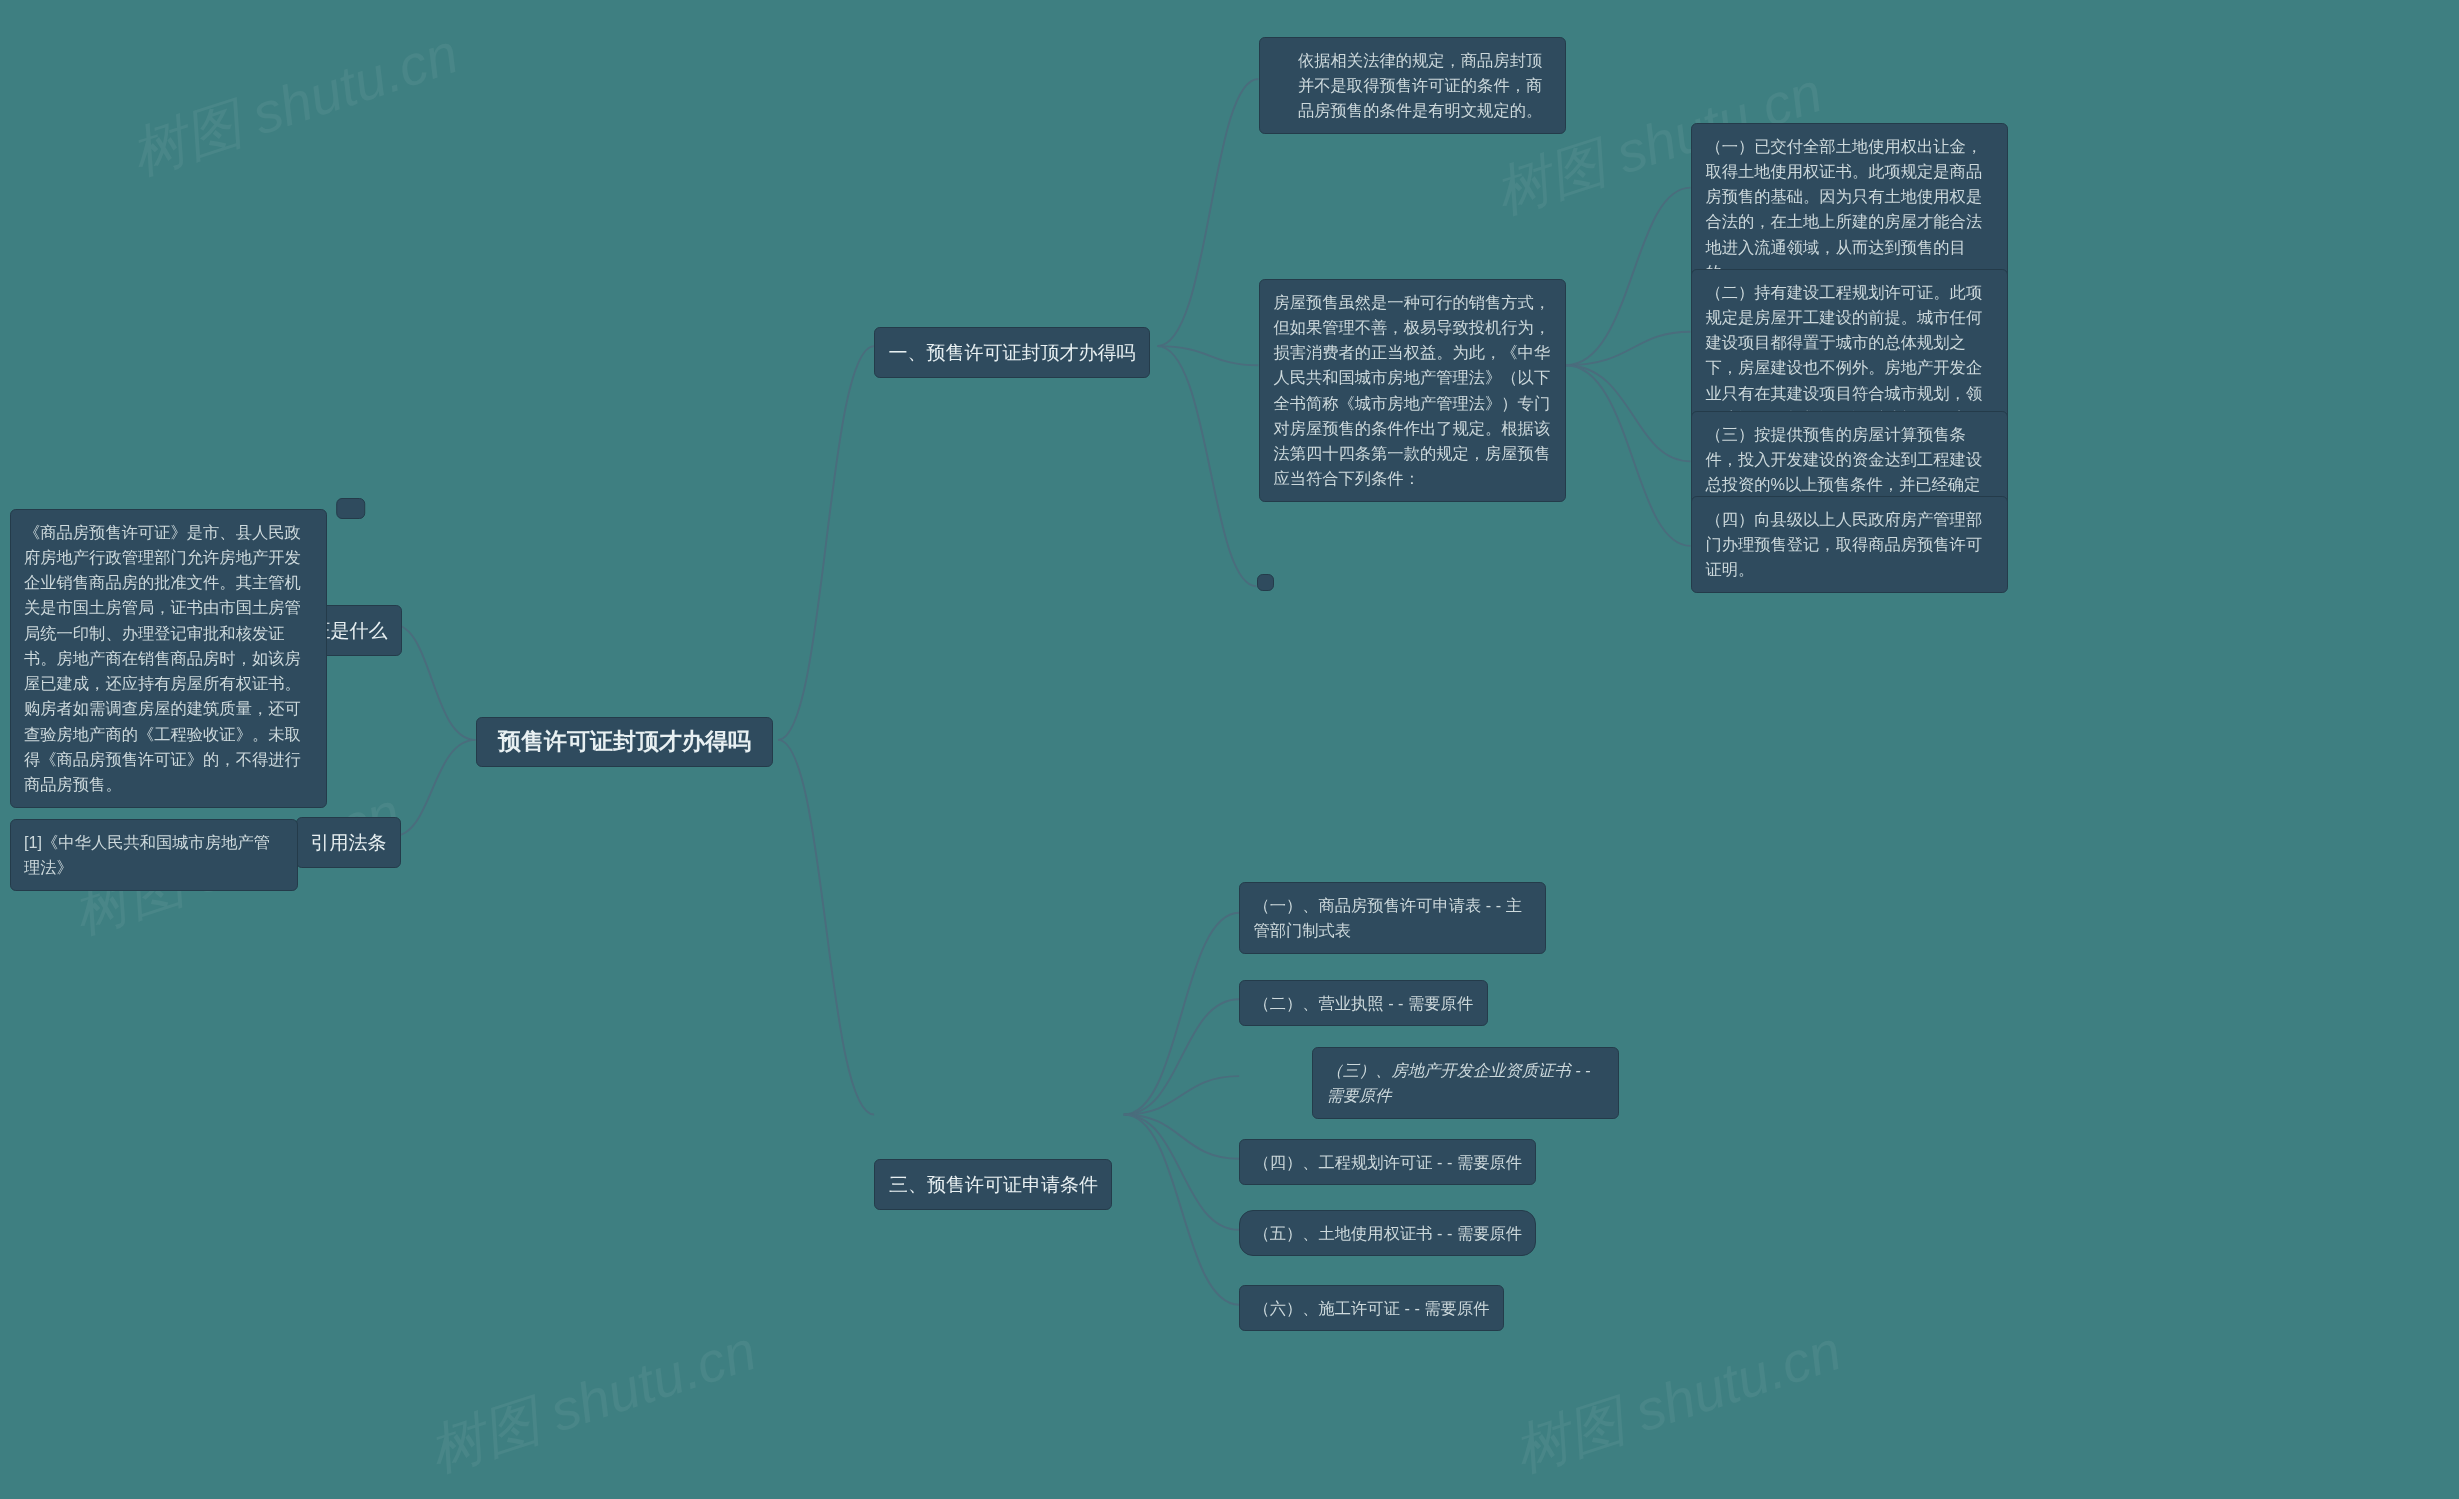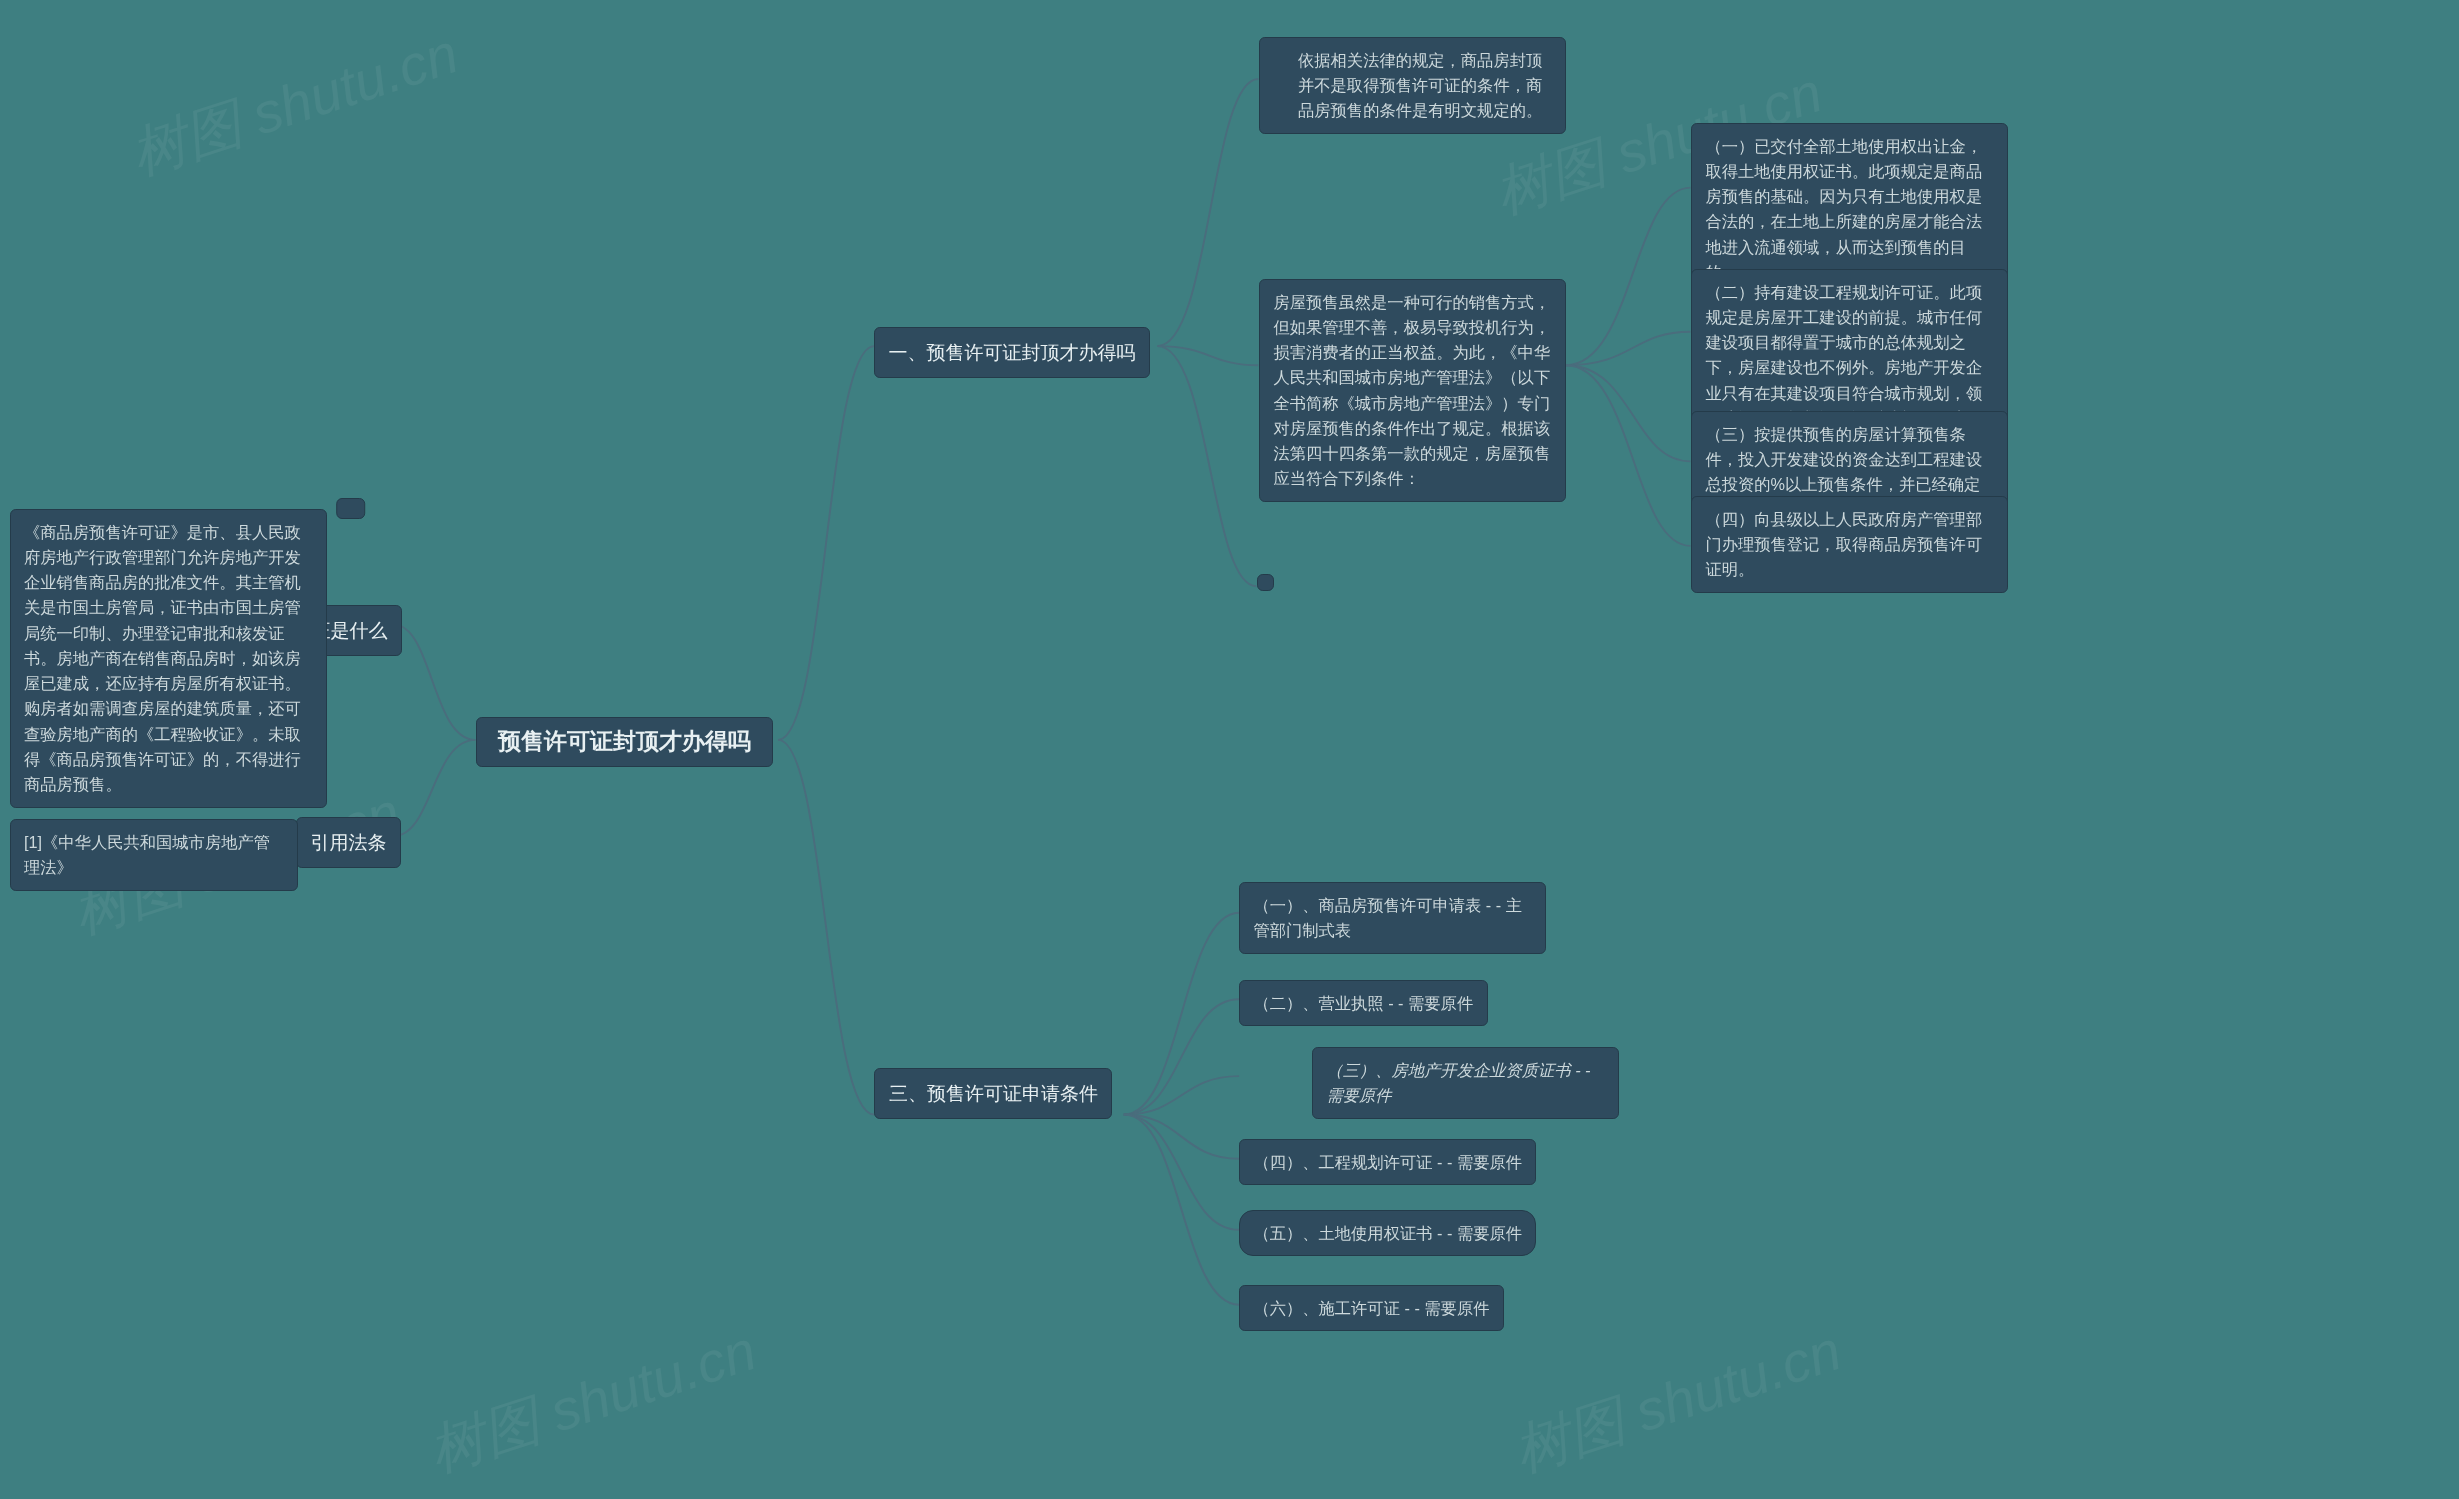--- a/index.html
+++ b/index.html
@@ -114,21 +114,21 @@
 
 <div class="node leaf" style="left:1259px; top:37px; max-width:307px;padding-left:38px;">依据相关法律的规定，商品房封顶并不是取得预售许可证的条件，商品房预售的条件是有明文规定的。</div>
 <div class="node leaf" style="left:1259px; top:279px; max-width:307px;">房屋预售虽然是一种可行的销售方式，但如果管理不善，极易导致投机行为，损害消费者的正当权益。为此，《中华人民共和国城市房地产管理法》（以下全书简称《城市房地产管理法》）专门对房屋预售的条件作出了规定。根据该法第四十四条第一款的规定，房屋预售应当符合下列条件：</div>
 <div class="node tiny" style="left:1257px; top:574px;"></div>
 
 <div class="node leaf" style="left:1691px; top:123px; max-width:317px;">（一）已交付全部土地使用权出让金，取得土地使用权证书。此项规定是商品房预售的基础。因为只有土地使用权是合法的，在土地上所建的房屋才能合法地进入流通领域，从而达到预售的目的。</div>
 <div class="node leaf" style="left:1691px; top:269px; max-width:317px;">（二）持有建设工程规划许可证。此项规定是房屋开工建设的前提。城市任何建设项目都得置于城市的总体规划之下，房屋建设也不例外。房地产开发企业只有在其建设项目符合城市规划，领取建设工程规划许可证后才能开工建设。</div>
 <div class="node leaf" style="left:1691px; top:411px; max-width:317px;">（三）按提供预售的房屋计算预售条件，投入开发建设的资金达到工程建设总投资的%以上预售条件，并已经确定施工进度和竣工交付日期。此项规定是房屋预售的关键性问题。</div>
 <div class="node leaf" style="left:1691px; top:496px; max-width:317px;">（四）向县级以上人民政府房产管理部门办理预售登记，取得商品房预售许可证明。</div>
 
-<div class="node branch" style="left:874px; top:1068px;padding-left:14px;">三、预售许可证申请条件</div>
+<div class="node branch" style="left:874px; top:1159px;padding-left:14px;">三、预售许可证申请条件</div>
 
 <div class="node leaf" style="left:1239px; top:882px; max-width:307px;">（一）、商品房预售许可申请表 - - 主管部门制式表</div>
 <div class="node leaf" style="left:1239px; top:980px; max-width:307px;">（二）、营业执照 - - 需要原件</div>
 <div class="node leaf" style="left:1312px; top:1047px; max-width:307px;font-style:italic;">（三）、房地产开发企业资质证书 - - 需要原件</div>
 <div class="node leaf" style="left:1239px; top:1139px; max-width:307px;">（四）、工程规划许可证 - - 需要原件</div>
 <div class="node leaf" style="left:1239px; top:1210px; max-width:307px;border-radius:14px;">（五）、土地使用权证书 - - 需要原件</div>
 <div class="node leaf" style="left:1239px; top:1285px; max-width:307px;">（六）、施工许可证 - - 需要原件</div>
 
 <div class="node branch" style="left:183px; top:605px;">二、预售许可证是什么</div>
 <div class="node leaf" style="left:19px; top:498px; max-width:307px; transform: translateX(-100%); left:365px;"></div>

